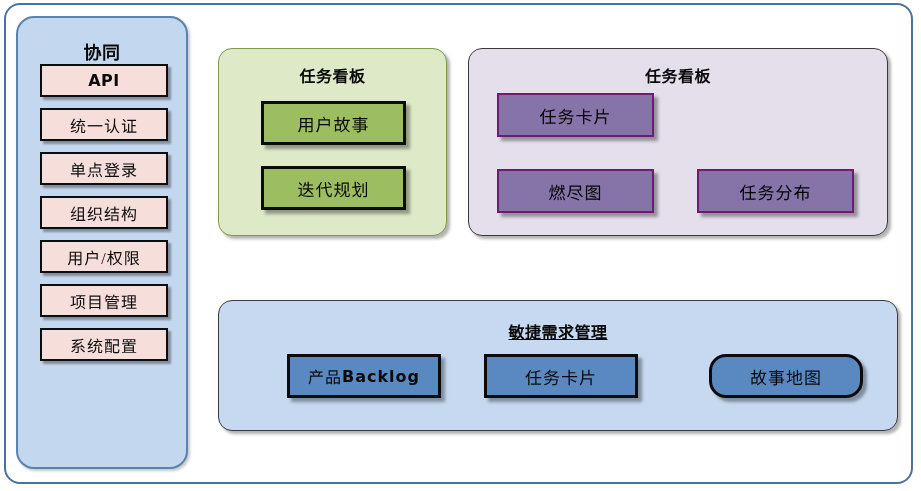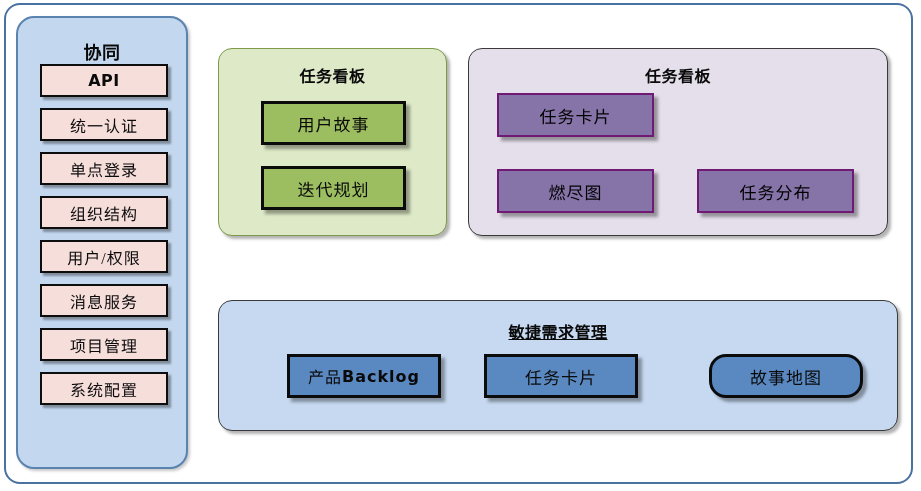--- a/index.html
+++ b/index.html
@@ -191,21 +191,20 @@
 
   <div class="panel" id="sidebar-panel">
     <div class="panel-title" id="sidebar-title">协同</div>
 
     <div class="sidebar-list">
       <div class="chip latin">API</div>
       <div class="chip">统一认证</div>
       <div class="chip">单点登录</div>
       <div class="chip">组织结构</div>
       <div class="chip">用户/权限</div>
-      <div class="chip">消息服务</div>
       <div class="chip">项目管理</div>
       <div class="chip">系统配置</div>
     </div>
   </div>
 
   <div class="panel" id="iteration-panel">
     <div class="panel-title" id="iteration-title">任务看板</div>
 
     <div class="green-box" style="top:52px;">用户故事</div>
     <div class="green-box" style="top:117px;text-align:right;">迭代规划</div>

